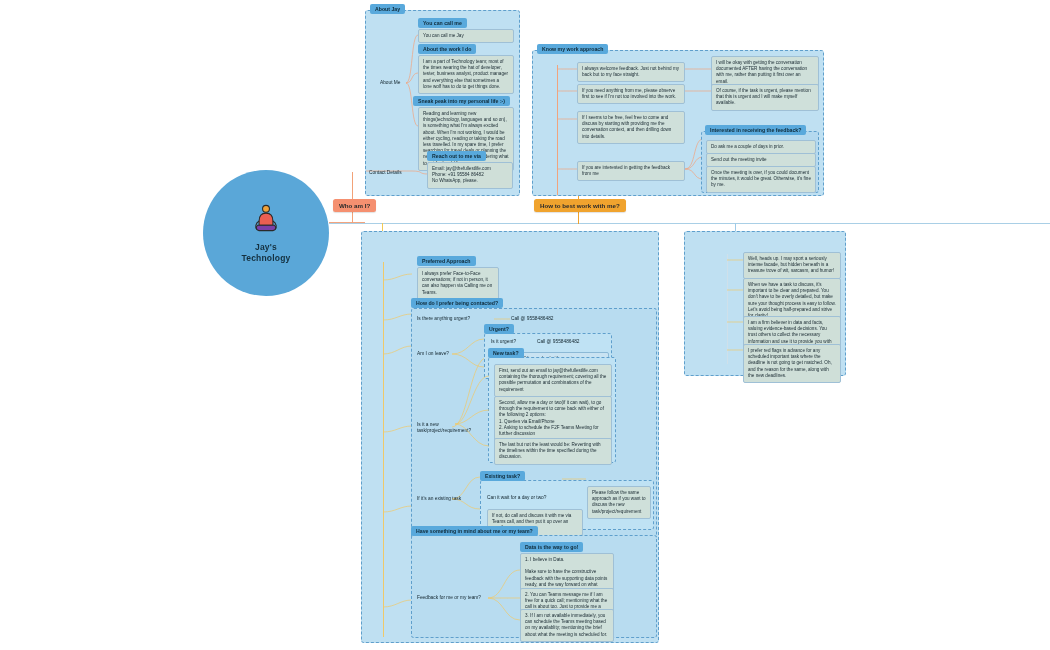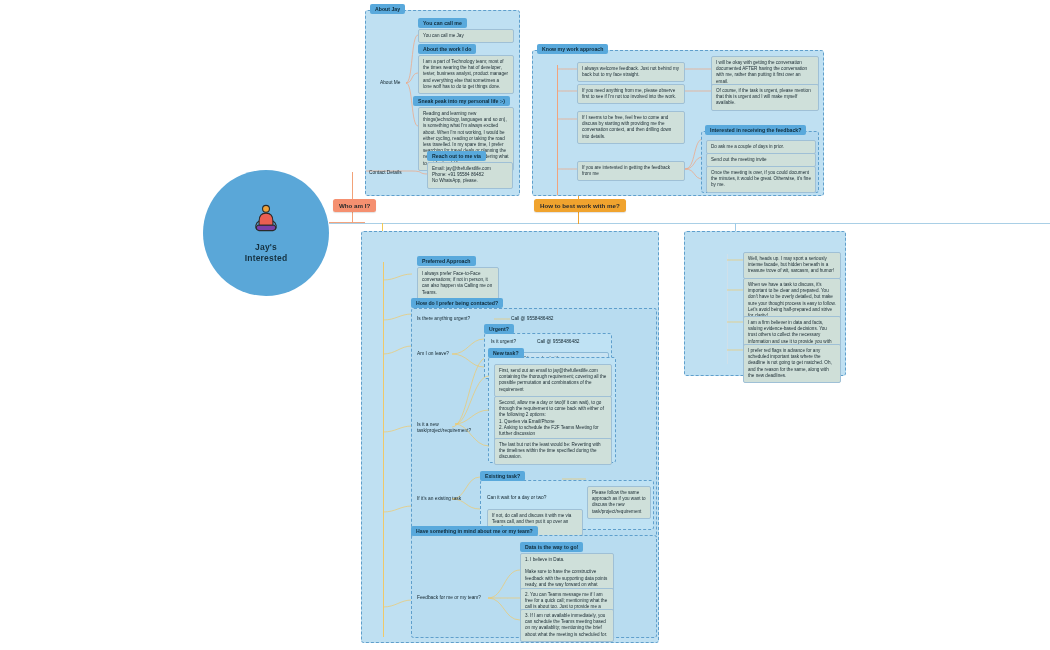--- a/index.html
+++ b/index.html
@@ -106,21 +106,21 @@
   <div class="center-node">
     <svg class="meditate" viewBox="0 0 64 64">
       <circle cx="32" cy="11" r="6.5" fill="#f0a33a" stroke="#2a2a2a" stroke-width="2"></circle>
       <path d="M32 19 C23 19 19 26 19 34 L19 42 L45 42 L45 34 C45 26 41 19 32 19 Z" fill="#ea5f52" stroke="#2a2a2a" stroke-width="2"></path>
       <path d="M16 42 C12 45 13 51 19 52 L45 52 C51 51 52 45 48 42 Z" fill="#7b3fa8" stroke="#2a2a2a" stroke-width="2"></path>
       <path d="M19 34 C12 38 11 46 15 50" fill="none" stroke="#2a2a2a" stroke-width="2"></path>
       <path d="M45 34 C52 38 53 46 49 50" fill="none" stroke="#2a2a2a" stroke-width="2"></path>
     </svg>
     <div class="center-title">
       <div>Jay's</div>
-      <div>Interested</div>
+      <div>Technology</div>
     </div>
   </div>
 
   <div class="topic salmon" style="left:333px; top:199px;">Who am I?</div>
   <div class="topic orange" style="left:534px; top:199px;">How to best work with me?</div>
   <div class="topic yellow" style="left:368px; top:236px;">How do I communicate?</div>
   <div class="topic blue" style="left:689px; top:236px;">What am I like to work with?</div>
 
   <div class="section" style="left:365px; top:10px; width:155px; height:186px;">
     <div class="sec-header">About Jay</div>

